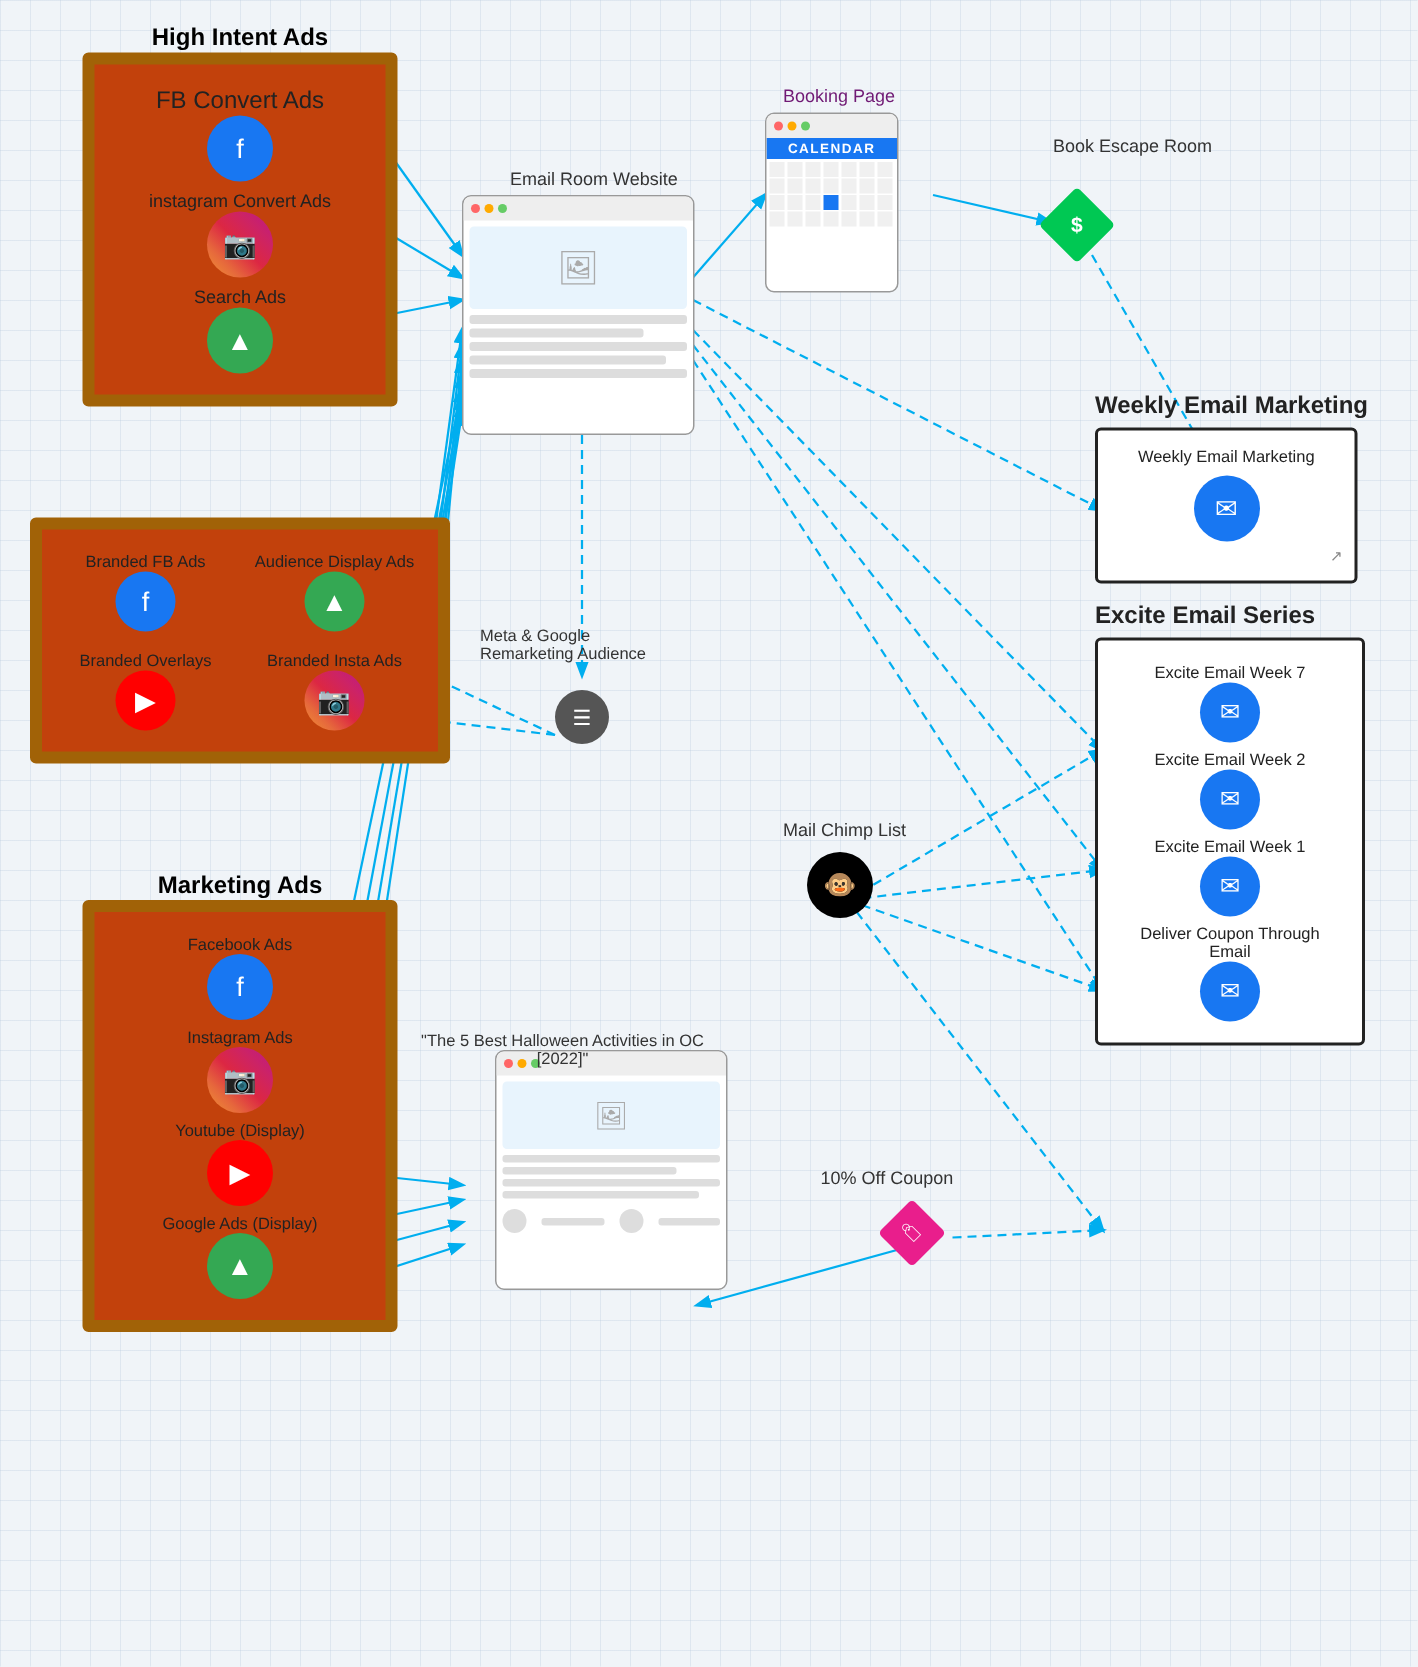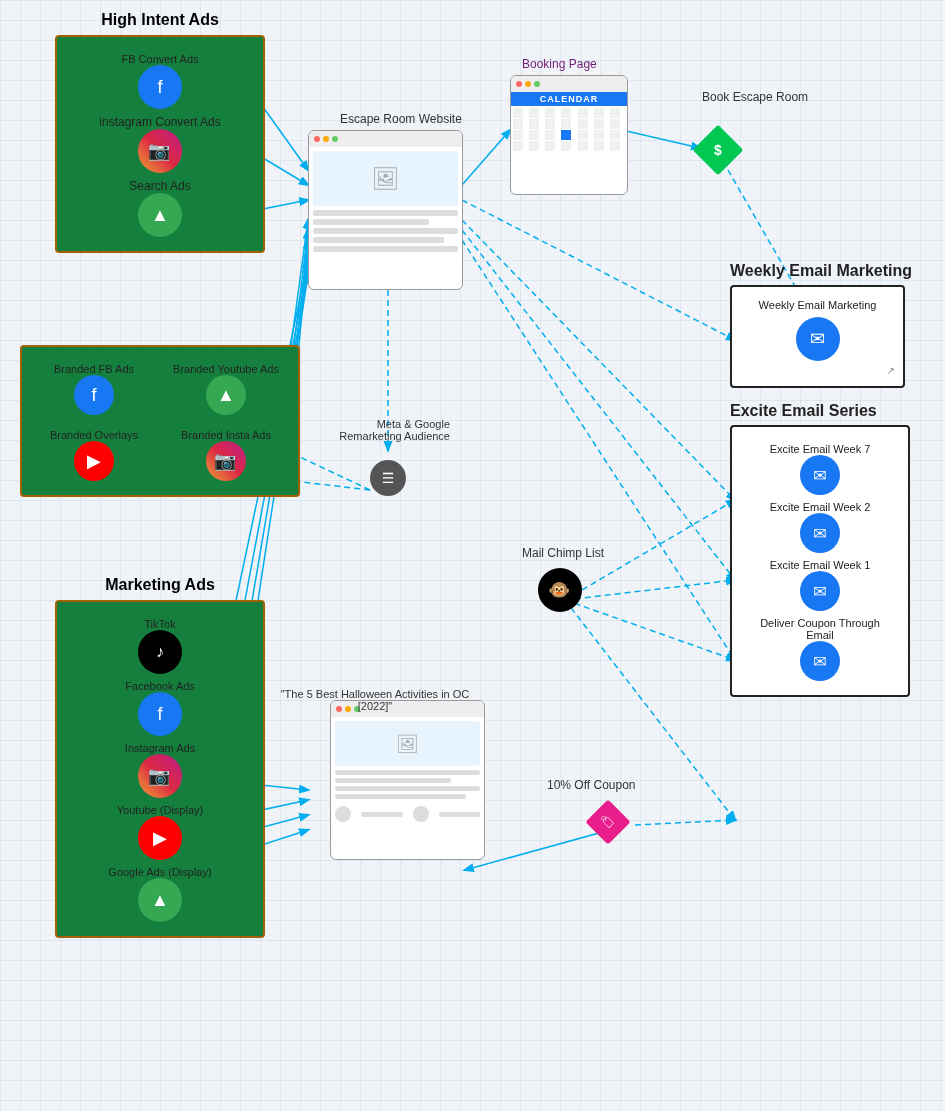--- a/index.html
+++ b/index.html
@@ -12,22 +12,22 @@
       font-family: Arial, sans-serif;
       width: 945px;
       height: 1111px;
       position: relative;
       overflow: hidden;
     }
 
     
     .section-box {
       position: absolute;
-      border: 2px solid #a16207;
-      background: #15803d;
+      border: 8px solid #a16207;
+      background: #c2410c;
       border-radius: 4px;
     }
     .section-title-outer {
       position: absolute;
       font-weight: bold;
       font-size: 15px;
       text-align: center;
       width: 100%;
       top: -24px;
       left: 0;
@@ -195,21 +195,21 @@
 
   <line x1="610" y1="830" x2="465" y2="870" stroke="#00AEEF" stroke-width="1.5" marker-end="url(#arrowhead-solid)"></line>
 
   <line x1="728" y1="170" x2="800" y2="295" stroke="#00AEEF" stroke-width="1.5" stroke-dasharray="6,4" marker-end="url(#arrowhead-dashed)"></line>
 </svg>
 
 <div class="section-box" style="left:55px; top:35px; width:210px; padding:10px 8px 10px 8px;">
   <div class="section-title-outer" style="top:-26px; font-size:16px; font-weight:bold;">High Intent Ads</div>
 
   <div class="icon-item">
-    <div class="label-text" style="font-size:11px;">FB Convert Ads</div>
+    <div class="label-text" style="font-size:16px;">FB Convert Ads</div>
     <div class="icon-circle icon-facebook" style="width:44px;height:44px;">
       <span>f</span>
     </div>
   </div>
   <div class="icon-item">
     <div class="label-text" style="font-size:12px;">instagram Convert Ads</div>
     <div class="icon-circle icon-instagram" style="width:44px;height:44px;">
       <span>📷</span>
     </div>
   </div>
@@ -223,21 +223,21 @@
 
 <div class="section-box" style="left:20px; top:345px; width:280px; padding:10px 8px;">
   <div style="display:grid; grid-template-columns:1fr 1fr; gap:4px;">
     <div class="icon-item">
       <div class="label-text">Branded FB Ads</div>
       <div class="icon-circle icon-facebook" style="width:40px;height:40px;">
           <span>f</span>
         </div>
     </div>
     <div class="icon-item">
-      <div class="label-text">Branded Youtube Ads</div>
+      <div class="label-text">Audience Display Ads</div>
       <div class="icon-circle icon-google-ads" style="width:40px;height:40px;">
           <span>▲</span>
         </div>
     </div>
     <div class="icon-item">
       <div class="label-text">Branded Overlays</div>
       <div class="icon-circle icon-youtube" style="width:40px;height:40px;">
           <span>▶</span>
         </div>
     </div>
@@ -246,26 +246,20 @@
       <div class="icon-circle icon-instagram" style="width:40px;height:40px;">
           <span>📷</span>
         </div>
     </div>
   </div>
 </div>
 
 <div class="section-box" style="left:55px; top:600px; width:210px; padding:10px 8px;">
   <div class="section-title-outer" style="top:-26px; font-size:16px; font-weight:bold;">Marketing Ads</div>
   <div class="icon-item">
-    <div class="label-text">TikTok</div>
-    <div class="icon-circle icon-tiktok" style="width:44px;height:44px;">
-        <span style="color:white;font-size:16px;">♪</span>
-      </div>
-  </div>
-  <div class="icon-item">
     <div class="label-text">Facebook Ads</div>
     <div class="icon-circle icon-facebook" style="width:44px;height:44px;">
         <span>f</span>
       </div>
   </div>
   <div class="icon-item">
     <div class="label-text">Instagram Ads</div>
     <div class="icon-circle icon-instagram" style="width:44px;height:44px;">
         <span>📷</span>
       </div>
@@ -294,23 +288,23 @@
     <div style="background:#e8f4fd; height:55px; border-radius:3px; display:flex;align-items:center;justify-content:center; margin-bottom:4px;">
       <span style="font-size:22px; color:#aaa;">🖼</span>
     </div>
     <div style="background:#ddd; height:6px; border-radius:2px; margin:3px 0;"></div>
     <div style="background:#ddd; height:6px; border-radius:2px; margin:3px 0; width:80%;"></div>
     <div style="background:#ddd; height:6px; border-radius:2px; margin:3px 0;"></div>
     <div style="background:#ddd; height:6px; border-radius:2px; margin:3px 0; width:90%;"></div>
     <div style="background:#ddd; height:6px; border-radius:2px; margin:3px 0;"></div>
   </div>
 </div>
-<div style="position:absolute; left:340px; top:112px; font-size:12px; color:#333;">Escape Room Website</div>
-
-<div class="calendar-mockup" style="left:510px; top:75px; width:118px; height:120px;">
+<div style="position:absolute; left:340px; top:112px; font-size:12px; color:#333;">Email Room Website</div>
+
+<div class="calendar-mockup" style="left:510px; top:75px; width:89px; height:120px;">
   <div class="mockup-bar">
     <div class="mockup-dot"></div>
     <div class="mockup-dot"></div>
     <div class="mockup-dot"></div>
   </div>
   <div class="cal-header">CALENDAR</div>
   <div class="cal-grid">
     <div class="cal-cell"></div>
       <div class="cal-cell"></div>
       <div class="cal-cell"></div>
@@ -341,21 +335,21 @@
       <div class="cal-cell"></div>
   </div>
 </div>
 <div style="position:absolute; left:522px; top:57px; font-size:12px; color:#701a75;">Booking Page</div>
 
 <div style="position:absolute; left:660px; top:90px; font-size:12px; color:#333;padding-left:42px;">Book Escape Room</div>
 <div style="position:absolute; left:700px; top:132px; width:36px; height:36px; background:#00C853; transform:rotate(45deg); border-radius:3px; display:flex; align-items:center; justify-content:center;">
   <span style="transform:rotate(-45deg); color:white; font-size:14px; font-weight:bold;">$</span>
 </div>
 
-<div style="position:absolute; left:320px; top:418px; font-size:11px; color:#333; text-align:right; width:130px;">Meta &amp; Google<br>Remarketing Audience</div>
+<div style="position:absolute; left:320px; top:418px; font-size:11px; color:#333; text-align:left; width:130px;">Meta &amp; Google<br>Remarketing Audience</div>
 <div style="position:absolute; left:370px; top:460px; width:36px; height:36px; background:#555; border-radius:50%; display:flex; align-items:center; justify-content:center; color:white; font-size:14px;">☰</div>
 
 <div style="position:absolute; left:522px; top:546px; font-size:12px; color:#333; text-align:left; width:90px;">Mail Chimp List</div>
 <div style="position:absolute; left:538px; top:568px; width:44px; height:44px; background:#000; border-radius:50%; display:flex; align-items:center; justify-content:center; color:#FFE01B; font-size:18px;">🐵</div>
 
 <div style="position:absolute; left:547px; top:778px; font-size:12px; color:#333; text-align:center;">10% Off Coupon</div>
 <div style="position:absolute; left:592px; top:806px; width:32px; height:32px; background:#E91E8C; transform:rotate(45deg); border-radius:3px; display:flex; align-items:center; justify-content:center;">
   <span style="transform:rotate(-45deg); color:white; font-size:12px;">🏷</span>
 </div>
 

